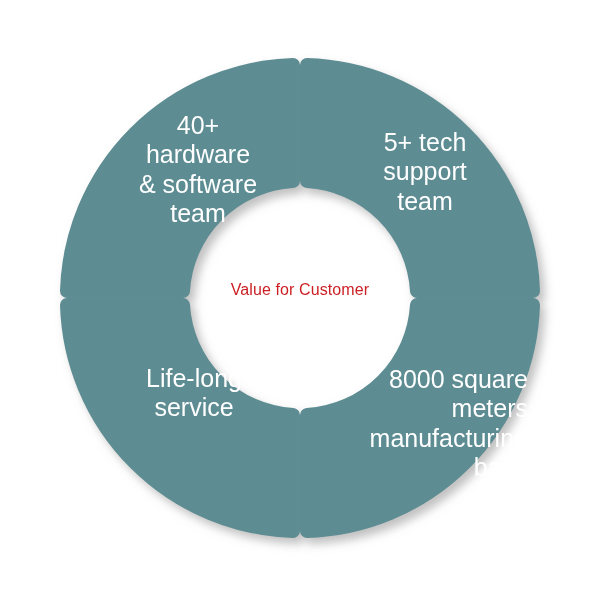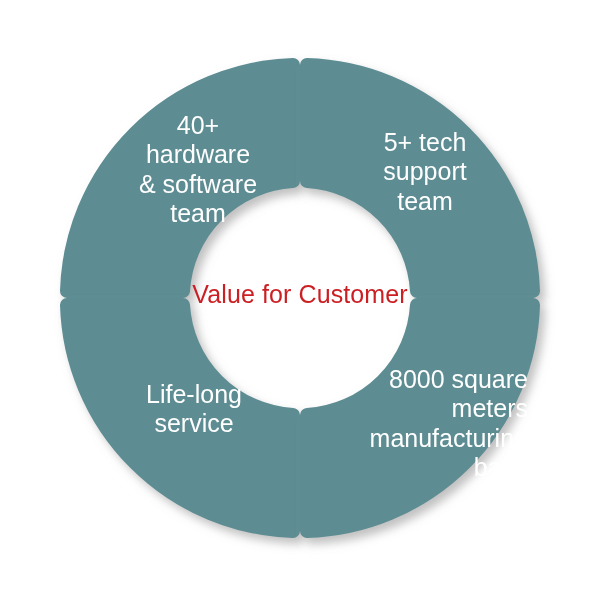--- a/index.html
+++ b/index.html
@@ -50,41 +50,41 @@
 
   #label-tr {
     left: 330px;
     top: 128px;
     width: 190px;
     text-align: center;
   }
 
   #label-bl {
     left: 88px;
-    top: 380px;
+    top: 364px;
     width: 212px;
     text-align: center;
   }
 
   #label-br {
     left: 310px;
     top: 365px;
     width: 218px;
     text-align: right;
   }
 
   #center-label {
     position: absolute;
     left: 0;
     top: 281px;
     width: 600px;
     text-align: center;
     color: #cc1f24;
     font-family: "Liberation Sans", sans-serif;
-    font-size: 25px;
+    font-size: 16px;
     line-height: 1.1;
     letter-spacing: 0.1px;
     pointer-events: none;
   }
 </style>
 </head>
 <body>
 
 <div id="diagram-canvas">
 

